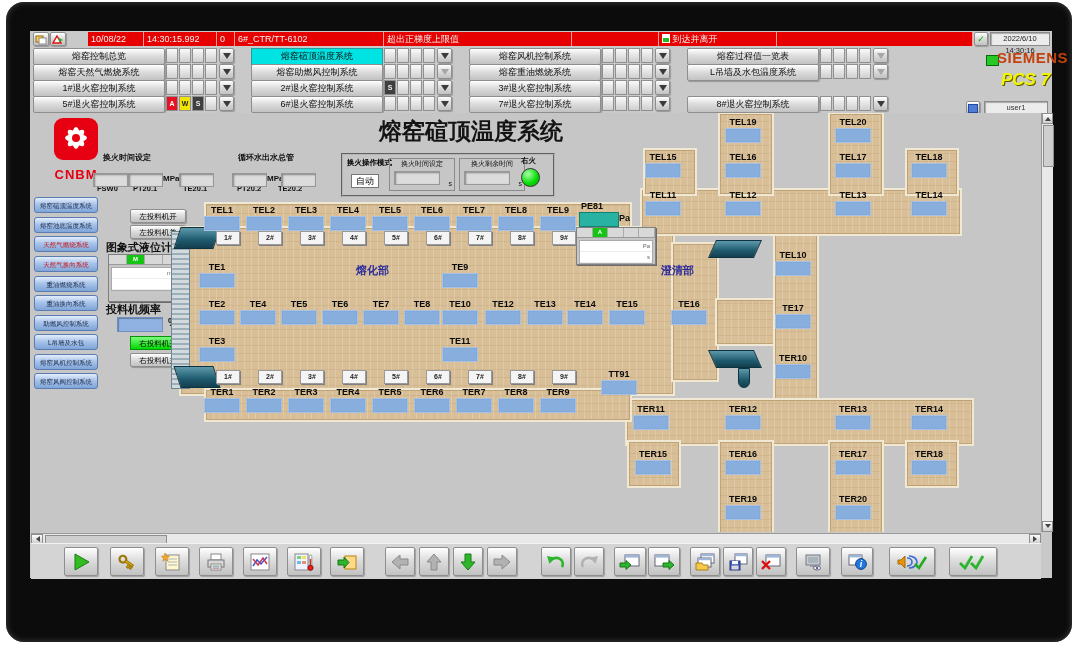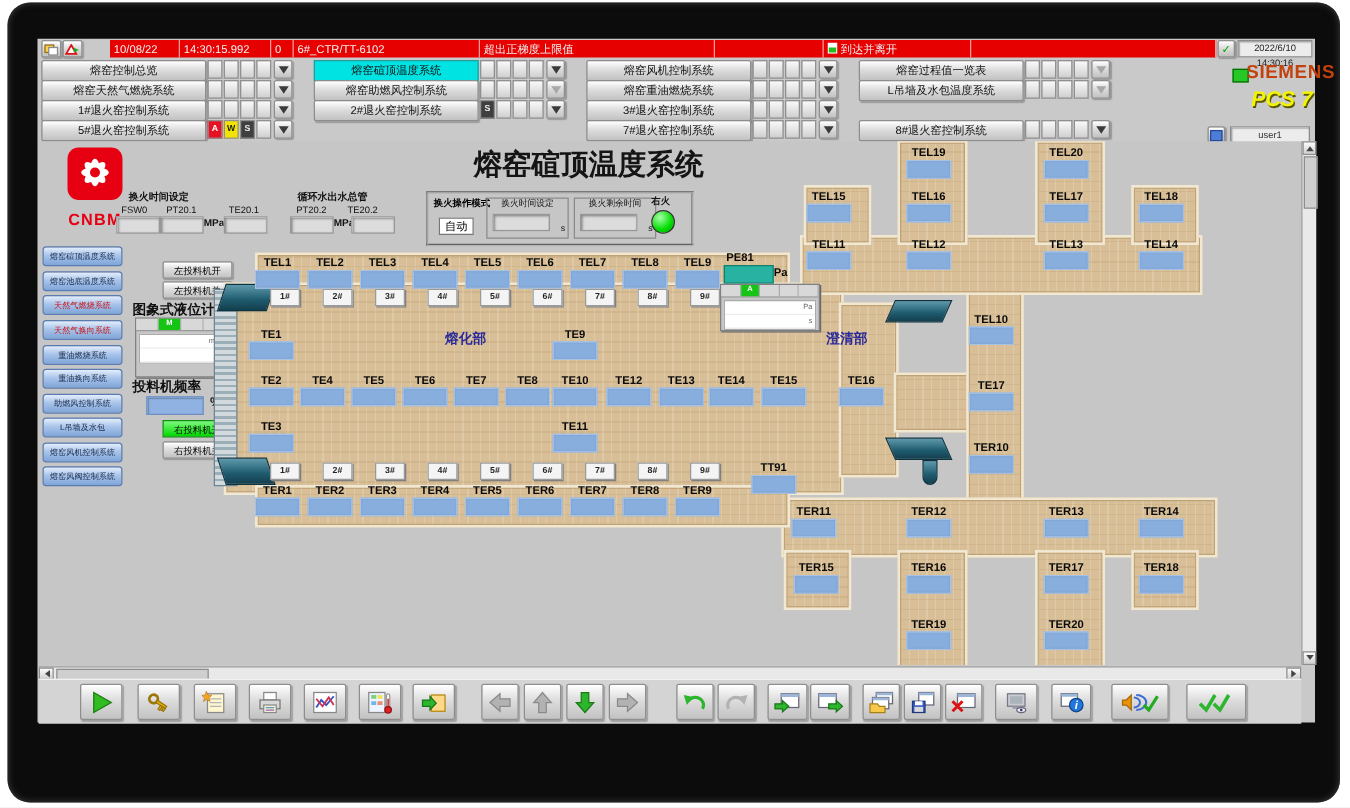--- a/index.html
+++ b/index.html
@@ -32,21 +32,21 @@
   .led{position:absolute;left:986px;top:55px;width:11px;height:9px;background:#25c825;border:1px solid #0a6a0a;}
   .userbox{position:absolute;left:984px;top:101px;width:62px;height:12px;background:#ececec;border:1px solid #8a8a8a;box-shadow:inset 1px 1px 1px #aaa;font-size:7.5px;line-height:12px;text-align:center;color:#333;}
   .bluebtn{position:absolute;left:966px;top:101px;width:14px;height:13px;padding:0;}
   .bluebtn i{display:block;margin:2px auto;width:8px;height:7px;background:#4d7dd6;border:1px solid #224a99;}
   
   .main{position:absolute;left:31px;top:113px;width:1010px;height:419px;background:#c6c6c6;overflow:hidden;}
   .title{position:absolute;left:310px;top:3px;width:260px;text-align:center;font-size:23px;font-weight:bold;color:#141414;font-family:"Liberation Serif","DejaVu Serif",serif;}
   .cnbm{position:absolute;left:17px;top:4px;width:56px;text-align:center;}
   .cnbm .txt{margin-top:2px;font-size:13px;font-weight:bold;color:#e60012;letter-spacing:1px;}
   .wlabel{position:absolute;font-size:8px;font-weight:bold;color:#111;white-space:nowrap;}
-  .wtag{position:absolute;font-size:7.5px;font-weight:normal;color:#111;white-space:nowrap;}
+  .wtag{position:absolute;font-size:7.5px;font-weight:bold;color:#111;white-space:nowrap;margin-top:21px;}
   .wbox{position:absolute;width:33px;height:12px;}
   .unit{position:absolute;font-size:8px;font-weight:bold;color:#111;}
   .fpanel{position:absolute;left:310px;top:40px;width:210px;height:40px;border:2px groove #b5b5b5;}
   .fsub{position:absolute;top:3px;width:64px;height:31px;border:1px solid #8a8a8a;}
   .fsub .lb{font-size:7px;text-align:center;color:#111;line-height:9px;white-space:nowrap;}
   .fsub .inp{margin:3px auto 0 4px;width:44px;height:12px;}
   .fsub .su{position:absolute;right:2px;bottom:3px;font-size:7px;color:#111;}
   .autob{position:absolute;left:8px;top:19px;width:28px;height:14px;background:#fff;border:1px solid #777;font-size:9px;line-height:13px;text-align:center;padding:0;}
   .flame{position:absolute;left:490px;top:44px;width:17px;height:17px;border-radius:50%;background:radial-gradient(circle at 35% 30%,#a8ffa8,#00dc00 60%,#00a800);border:1px solid #333;}
   
@@ -238,20 +238,30 @@
   <div class="mg" style="left:33px;top:96px">
       <div class="mbtn b3">5#退火窑控制系统</div>
       <span class="mc aA">A</span>
       <span class="mc aW">W</span>
       <span class="mc aS">S</span>
       <span class="mc"></span>
       <button class="ma b3">
         <i class="dn"></i>
       </button>
     </div>
+  <div class="mg" style="left:251px;top:96px">
+      <div class="mbtn b3">6#退火窑控制系统</div>
+      <span class="mc"></span>
+      <span class="mc"></span>
+      <span class="mc"></span>
+      <span class="mc"></span>
+      <button class="ma b3">
+        <i class="dn"></i>
+      </button>
+    </div>
   <div class="mg" style="left:469px;top:96px">
       <div class="mbtn b3">7#退火窑控制系统</div>
       <span class="mc"></span>
       <span class="mc"></span>
       <span class="mc"></span>
       <span class="mc"></span>
       <button class="ma b3">
         <i class="dn"></i>
       </button>
     </div>

